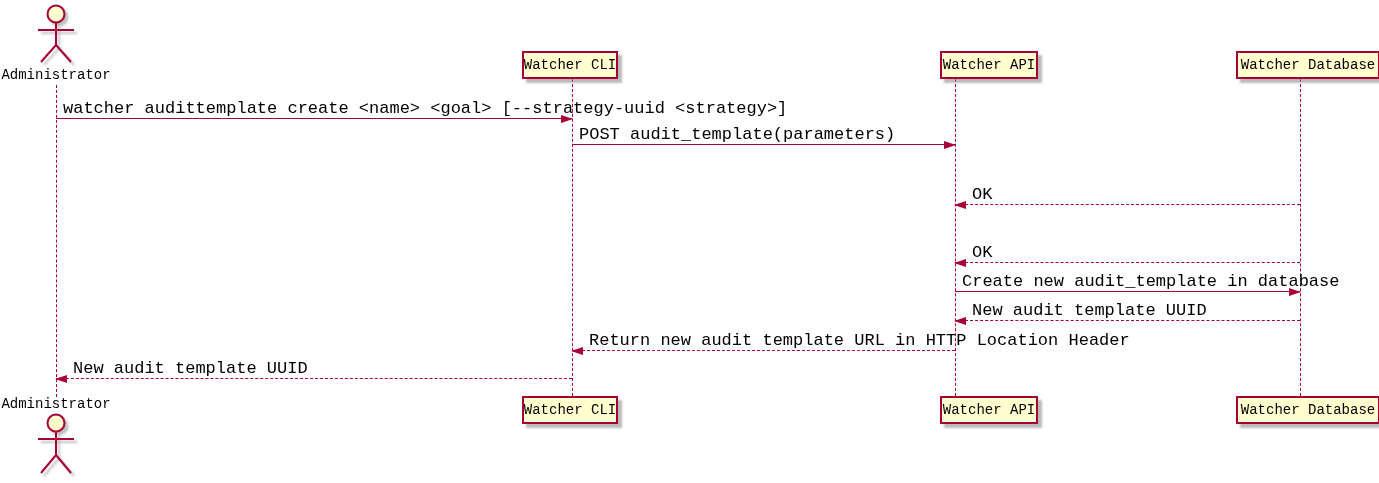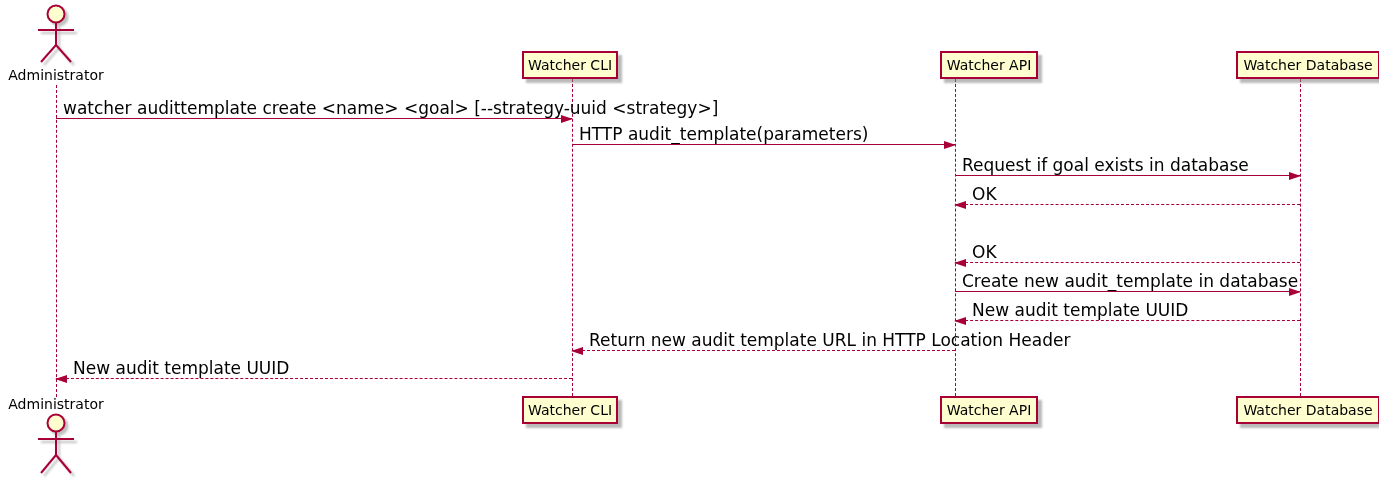--- a/index.html
+++ b/index.html
@@ -3,21 +3,21 @@
 <meta charset="utf-8">
 <style>
   :root{
     --line:#A80036;
     --fill:#FEFECE;
     --txt:#000000;
     --bg:#FFFFFF;
   }
   html,body{margin:0;padding:0;background:var(--bg);}
   body{font-family:"DejaVu Sans","Liberation Sans",sans-serif;color:var(--txt);}
-  #diagram{position:relative;width:1379px;height:483px;background:var(--bg);overflow:hidden;}
+  #diagram{position:relative;width:1379px;height:483px;background:var(--bg);overflow:hidden;font-family:Liberation Mono, monospace;}
 
   
   .lifeline{position:absolute;width:0;border-left:1px dashed var(--line);}
 
   
   .participant{
     position:absolute;height:28px;box-sizing:border-box;
     background:var(--fill);border:2px solid var(--line);
     box-shadow:4px 4px 2px rgba(130,130,130,0.55);
     display:flex;align-items:center;justify-content:center;
@@ -80,32 +80,26 @@
   <div class="participant p-db  row-top">Watcher Database</div>
 
   <div class="message m1 dir-right">
     <div class="msg-label">watcher audittemplate create &lt;name&gt; &lt;goal&gt; [--strategy-uuid &lt;strategy&gt;]</div>
     <div class="msg-line solid">
       <span class="arrowhead ah-right"></span>
     </div>
   </div>
 
   <div class="message m2 dir-right">
-    <div class="msg-label">HTTP audit_template(parameters)</div>
+    <div class="msg-label">POST audit_template(parameters)</div>
     <div class="msg-line solid">
       <span class="arrowhead ah-right"></span>
     </div>
   </div>
 
-  <div class="message m3 dir-right">
-    <div class="msg-label">Request if goal exists in database</div>
-    <div class="msg-line solid">
-      <span class="arrowhead ah-right"></span>
-    </div>
-  </div>
 
   <div class="message m4 dir-left">
     <div class="msg-label">OK</div>
     <div class="msg-line dashed">
       <span class="arrowhead ah-left"></span>
     </div>
   </div>
 
 
   <div class="message m6 dir-left">

